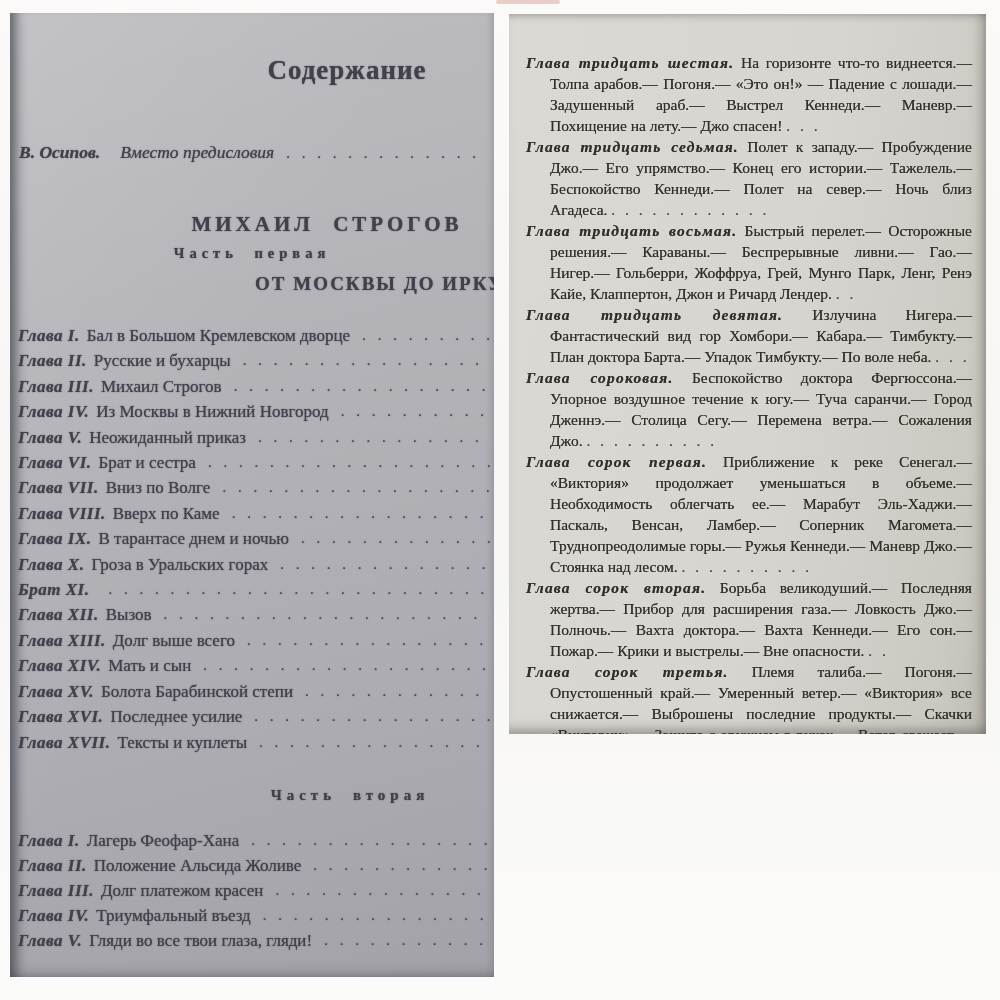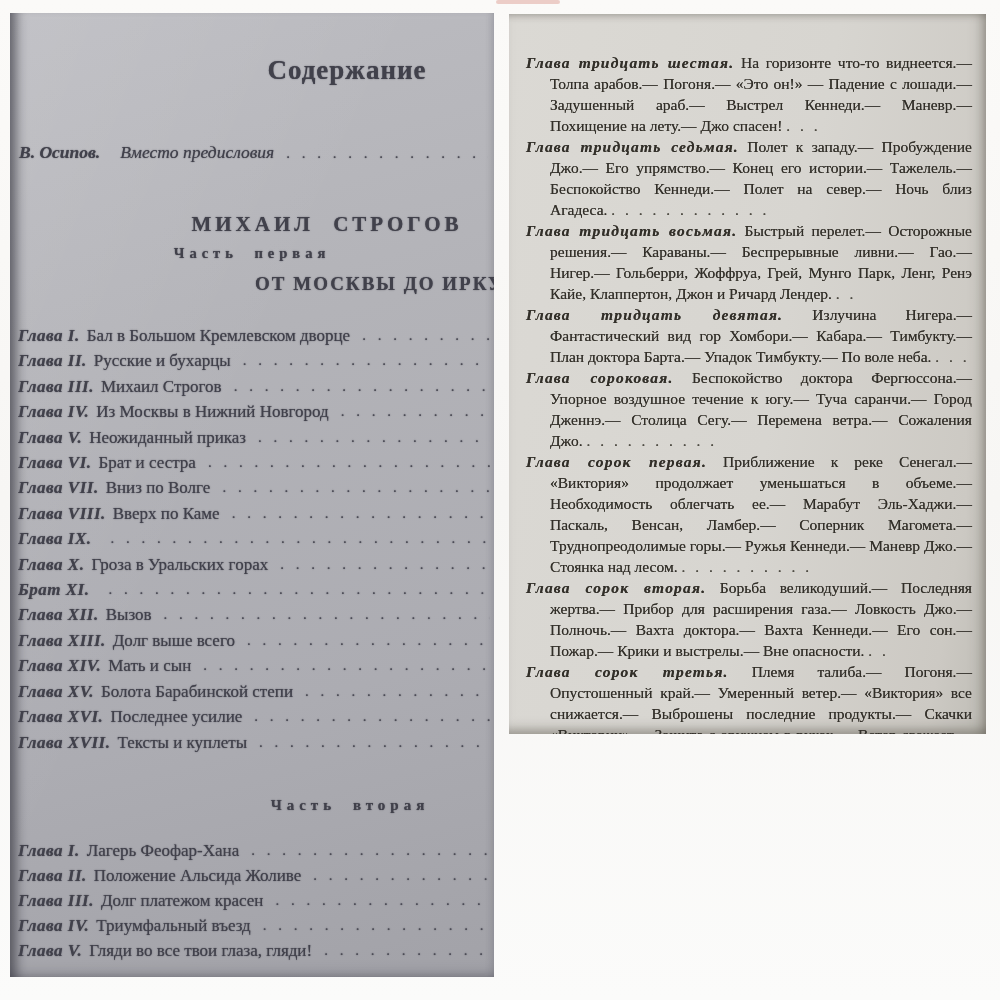--- a/index.html
+++ b/index.html
@@ -33,21 +33,21 @@
   .part-heading{margin-top:8px;text-align:center;
     font-size:14.5px;font-weight:bold;letter-spacing:5px;word-spacing:8px;}
   .part-subtitle{margin-top:11px;margin-left:245px;font-size:19px;font-weight:bold;
     letter-spacing:2px;white-space:nowrap;}
   .toc-list{margin-top:28px;padding-left:8px;padding-right:4px;font-size:17px;}
   .toc-row{display:flex;align-items:flex-end;white-space:nowrap;overflow:hidden;line-height:25.4px;}
   .toc-list-2 .toc-row{line-height:25px;}
   .ch-num{font-weight:bold;font-style:italic;margin-right:7px;letter-spacing:.5px;}
   .dot-leader{flex:1;overflow:hidden;white-space:nowrap;letter-spacing:4px;
     padding-left:12px;color:#4c4c56;font-size:15px;}
-  .part2-heading{margin-top:42px;text-align:center;padding-left:196px;
+  .part2-heading{margin-top:32px;text-align:center;padding-left:196px;
     font-size:15px;font-weight:bold;letter-spacing:5px;word-spacing:8px;}
   .toc-list-2{margin-top:24px;}
   
   .right-page{
     position:absolute;left:509px;top:14px;width:477px;height:720px;
     background:
       linear-gradient(100deg,#dbd9d4 0%,#d7d5d0 55%,#ccc9c3 90%,#bfbdb6 100%),
       #d7d5d0;
     box-shadow:
       inset 0 6px 9px -6px rgba(88,84,74,.55),
@@ -121,20 +121,21 @@
         <span class="ch-title">Вниз по Волге</span>
         <span class="dot-leader">. . . . . . . . . . . . . . . . . . . . . . . . . . . .</span>
       </div>
         <div class="toc-row">
         <span class="ch-num">Глава VIII.</span>
         <span class="ch-title">Вверх по Каме</span>
         <span class="dot-leader">. . . . . . . . . . . . . . . . . . . . . . . . . . . .</span>
       </div>
         <div class="toc-row">
         <span class="ch-num">Глава IX.</span>
+        <span class="ch-title">В тарантасе днем и ночью</span>
         <span class="dot-leader">. . . . . . . . . . . . . . . . . . . . . . . . . . . .</span>
       </div>
         <div class="toc-row">
         <span class="ch-num">Глава X.</span>
         <span class="ch-title">Гроза в Уральских горах</span>
         <span class="dot-leader">. . . . . . . . . . . . . . . . . . . . . . . . . . . .</span>
       </div>
         <div class="toc-row">
         <span class="ch-num">Брат XI.</span>
         <span class="dot-leader">. . . . . . . . . . . . . . . . . . . . . . . . . . . .</span>

